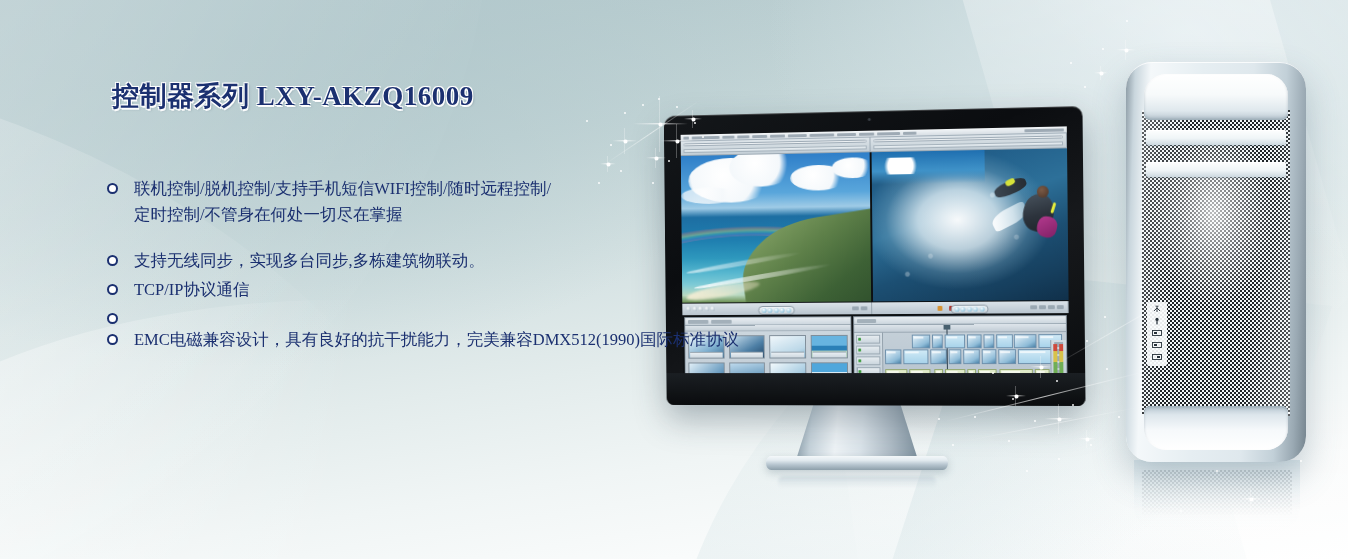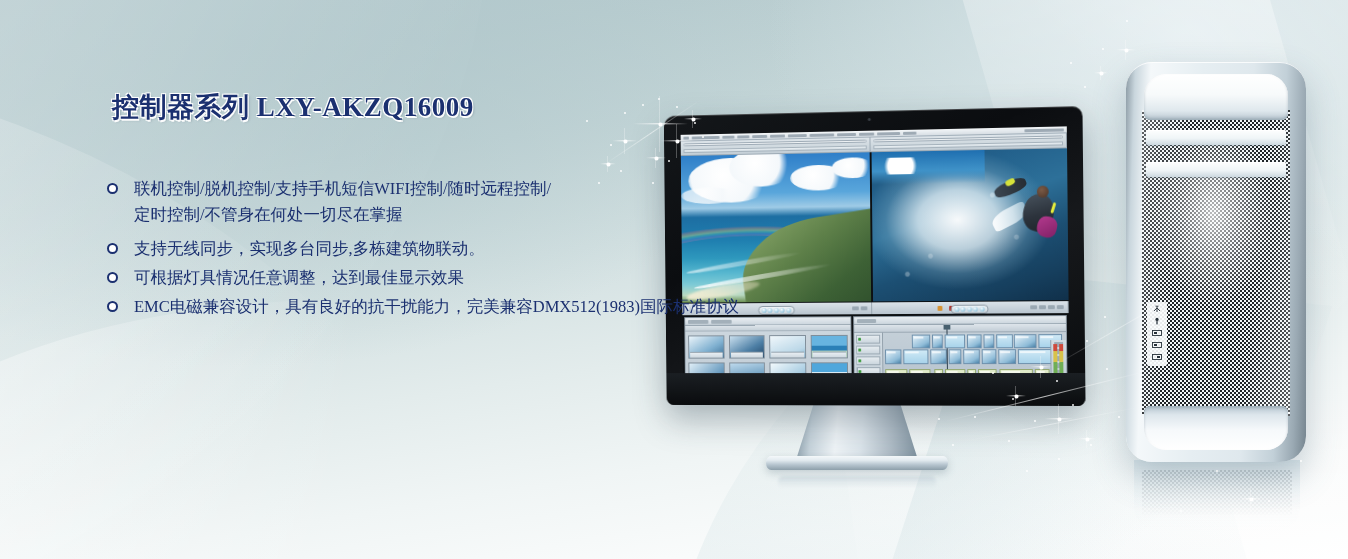--- a/index.html
+++ b/index.html
@@ -80,21 +80,21 @@
 
   
   .text-col {
     position:absolute;
     left:0; top:0;
     width:860px;
     z-index: 9;
   }
   .title-wrap {
     position:absolute;
-    left:112px; top:92px;
+    left:112px; top:81px;
     width:700px;
   }
   .title-main, .title-sub {
     font-family: "Liberation Serif", "DejaVu Serif", serif;
     font-weight: bold;
     color: #1b3070;
     letter-spacing: .5px;
     white-space: nowrap;
     text-shadow:
       -1px -1px 0 rgba(255,255,255,.95),
@@ -113,21 +113,21 @@
   }
   .bullet-row {
     display:flex;
     align-items:flex-start;
     color:#1b3070;
     font-family:"Liberation Serif","DejaVu Serif",serif;
     font-size:16.5px;
     line-height:26px;
   }
   .bullet-row + .bullet-row { margin-top: 3px; }
-  .bullet-row.tight + .bullet-row { margin-top: 8px; }
+  .bullet-row.tight + .bullet-row { margin-top: 20px; }
 
   .ring {
     flex: 0 0 auto;
     width:11px; height:11px;
     border-radius:50%;
     border:2.5px solid #1b3070;
     background: #ffffff;
     margin: 7px 16px 0 0;
   }
   .btxt { white-space: pre-line; }
@@ -968,22 +968,25 @@
         <div class="ring"></div>
         <div class="btxt">联机控制/脱机控制/支持手机短信WIFI控制/随时远程控制/
 定时控制/不管身在何处一切尽在掌握</div>
       </div>
       <div class="bullet-row">
         <div class="ring"></div>
         <div class="btxt">支持无线同步，实现多台同步,多栋建筑物联动。</div>
       </div>
       <div class="bullet-row">
         <div class="ring"></div>
-        <div class="btxt">可根据灯具情况任意调整，达到最佳显示效果</div>
+        <div class="btxt">TCP/IP协议通信</div>
       </div>
       <div class="bullet-row">
         <div class="ring"></div>
-        <div class="btxt">EMC电磁兼容设计，具有良好的抗干扰能力，完美兼容DMX512(1983)国际标准协议</div>
+      </div>
+      <div class="bullet-row">
+        <div class="ring"></div>
+        <div class="btxt">EMC电磁兼容设计，具有良好的抗干扰能力，完美兼容DMX512(1990)国际标准协议</div>
       </div>
     </div>
   </div>
 
 </div>
 
 </body></html>

